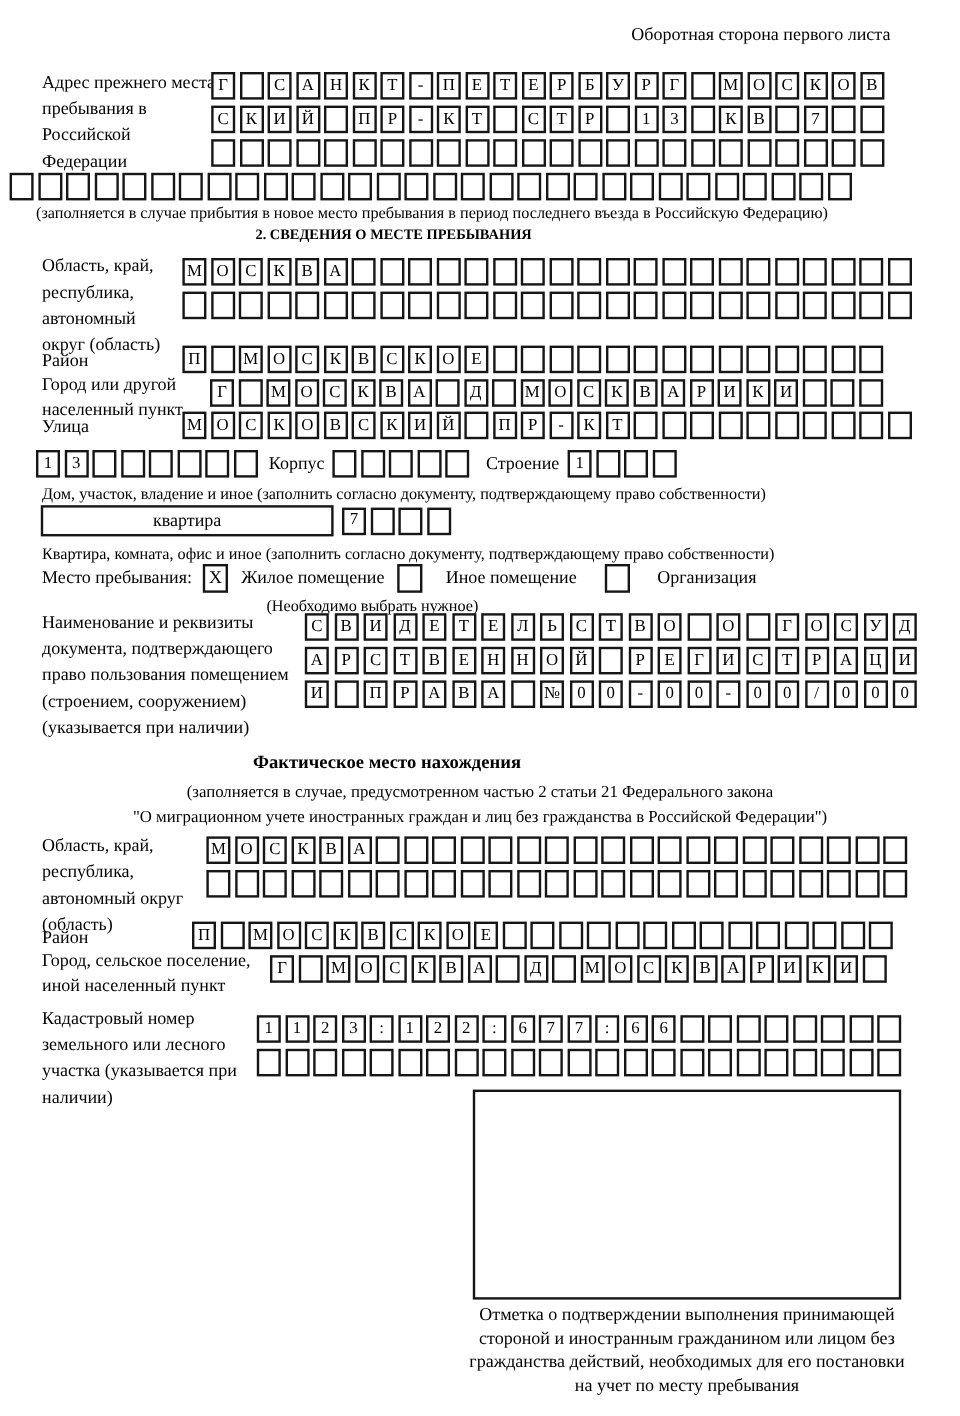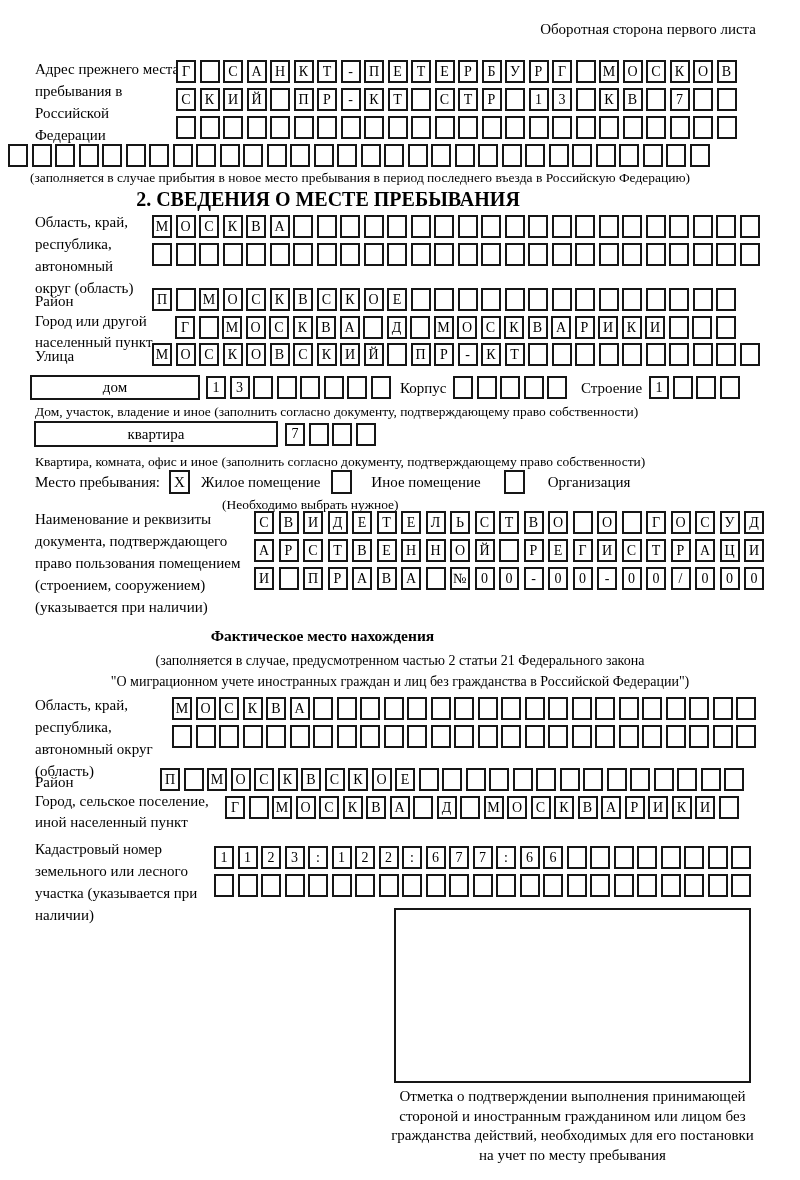--- a/index.html
+++ b/index.html
@@ -21,21 +21,21 @@
   .chk{box-sizing:border-box;flex:0 0 auto;width:21px;height:24px;border:2px solid #161616;
        display:flex;align-items:center;justify-content:center;font-size:15px;background:#fff;}
   .bigbox{box-sizing:border-box;border:2.5px solid #161616;background:#fff;}
   .row{display:flex;align-items:center;}
 </style>
 </head>
 <body>
 
 <div class="page">
 
-  <div class="abs lbl" style="top:18px;right:44px;">Оборотная сторона первого листа</div>
+  <div class="abs lbl" style="top:18px;right:58px;">Оборотная сторона первого листа</div>
 
   <div class="abs lbl" style="left:35px;top:58px;width:148px;">Адрес прежнего места пребывания в Российской Федерации</div>
   <div class="abs cells" style="left:176px;top:60px;">
       <span class="cell">Г</span>
       <span class="cell"></span>
       <span class="cell">С</span>
       <span class="cell">А</span>
       <span class="cell">Н</span>
       <span class="cell">К</span>
       <span class="cell">Т</span>
@@ -136,21 +136,21 @@
       <span class="cell"></span>
       <span class="cell"></span>
       <span class="cell"></span>
       <span class="cell"></span>
       <span class="cell"></span>
       <span class="cell"></span>
       <span class="cell"></span>
     </div>
   <div class="abs cap ctr" style="left:0;top:169px;width:720px;">(заполняется в случае прибытия в новое место пребывания в период последнего въезда в Российскую Федерацию)</div>
 
-  <div class="abs b ctr" style="left:0;top:188px;width:656px;font-size:20px;">2. СВЕДЕНИЯ О МЕСТЕ ПРЕБЫВАНИЯ</div>
+  <div class="abs b ctr" style="left:0;top:188px;width:656px;font-size:12px;">2. СВЕДЕНИЯ О МЕСТЕ ПРЕБЫВАНИЯ</div>
 
   <div class="abs lbl" style="left:35px;top:211px;width:112px;">Область, край, республика, автономный округ (область)</div>
   <div class="abs cells" style="left:152px;top:215px;">
       <span class="cell">М</span>
       <span class="cell">О</span>
       <span class="cell">С</span>
       <span class="cell">К</span>
       <span class="cell">В</span>
       <span class="cell">А</span>
       <span class="cell"></span>
@@ -284,21 +284,20 @@
       <span class="cell"></span>
       <span class="cell"></span>
       <span class="cell"></span>
       <span class="cell"></span>
       <span class="cell"></span>
       <span class="cell"></span>
       <span class="cell"></span>
     </div>
 
   <div class="abs row" style="left:30px;top:375px;">
-    <div class="wbox" style="width:170px;height:25px;margin-right:6px;">дом</div>
     <div class="cells">
         <span class="cell">1</span>
         <span class="cell">3</span>
         <span class="cell"></span>
         <span class="cell"></span>
         <span class="cell"></span>
         <span class="cell"></span>
         <span class="cell"></span>
         <span class="cell"></span>
       </div>

